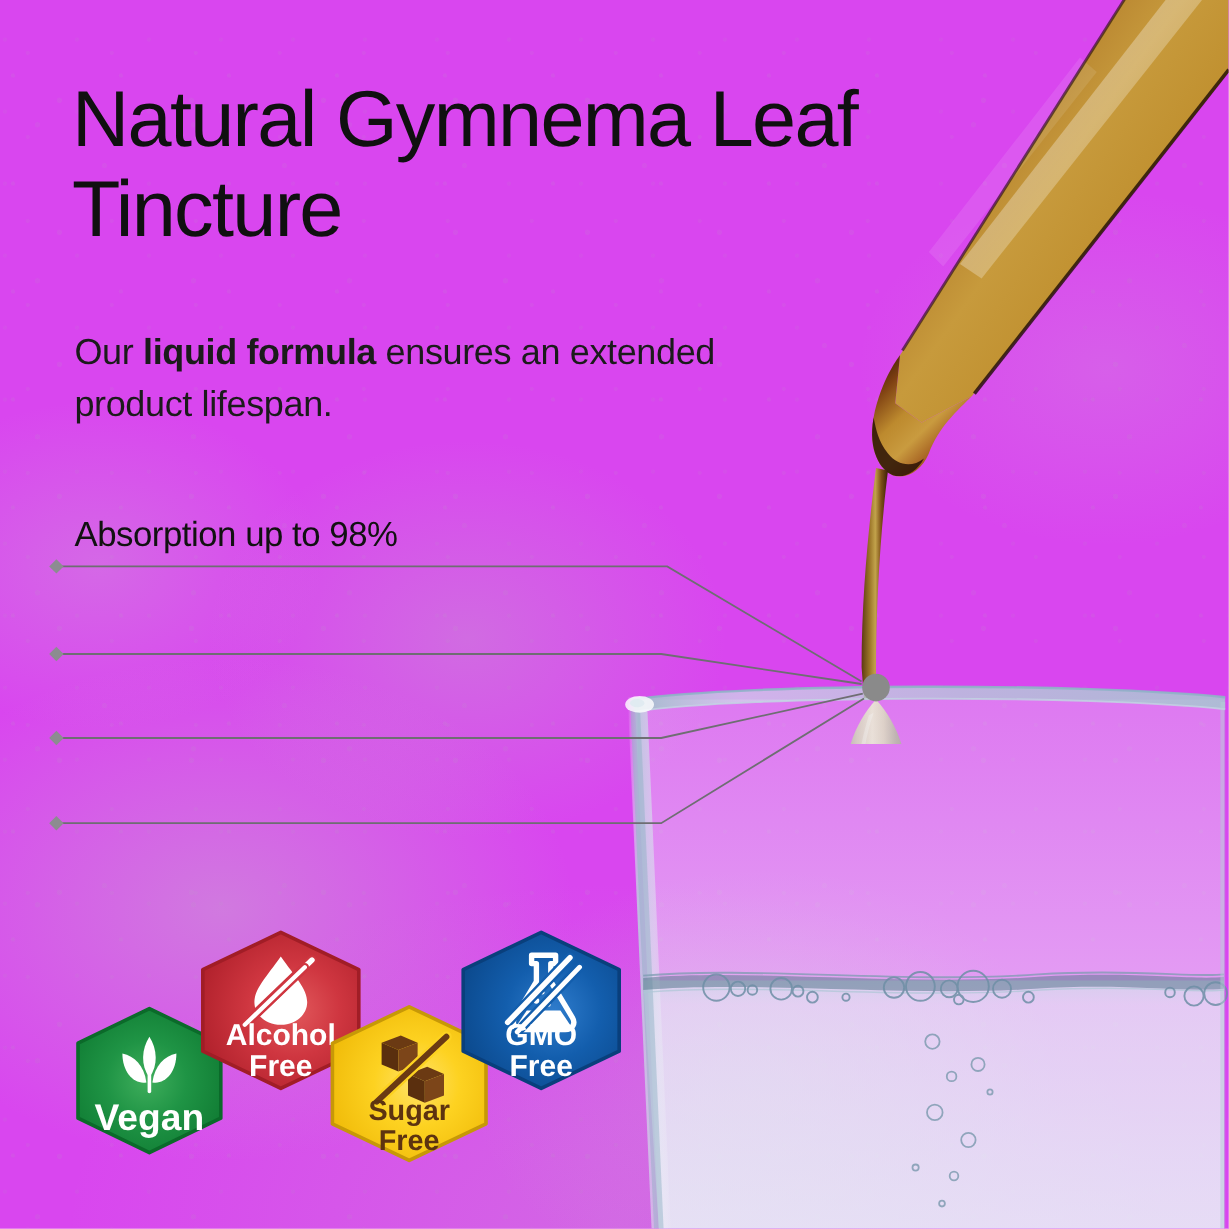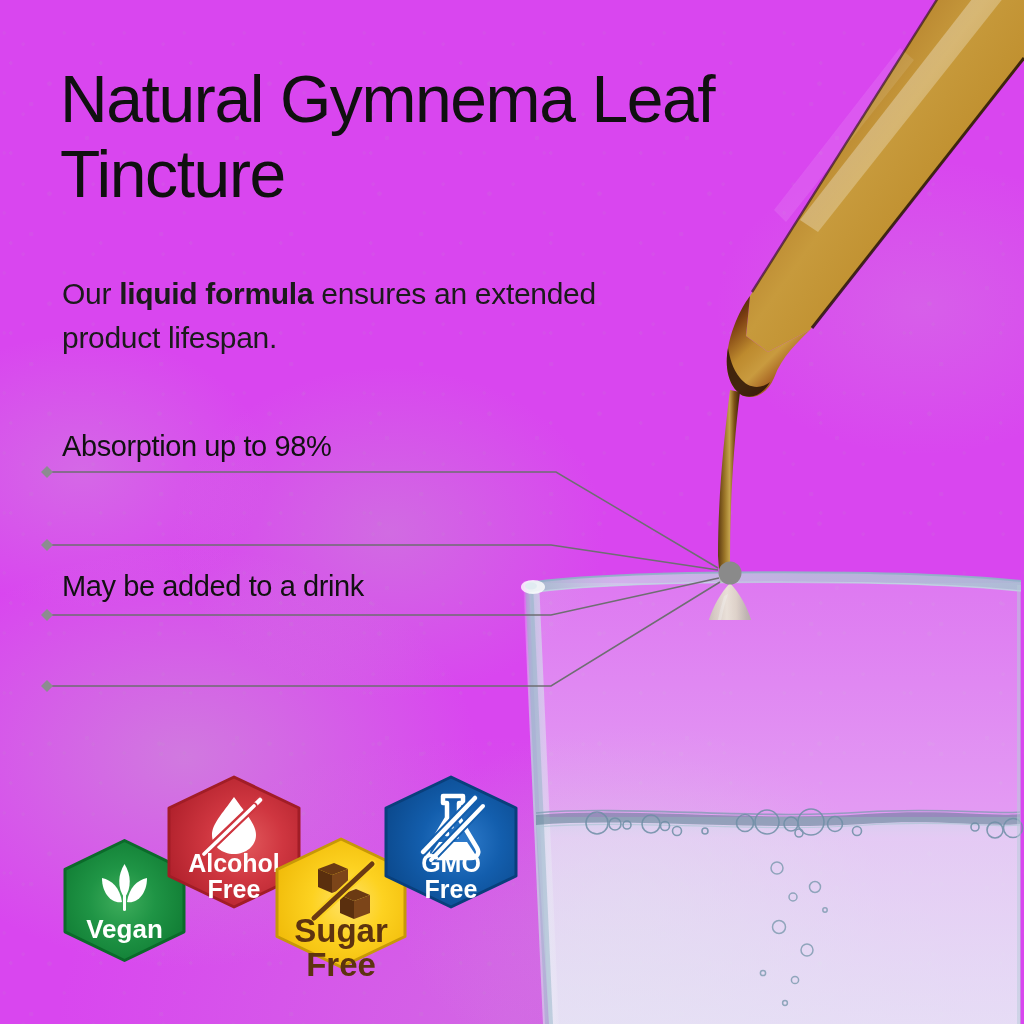--- a/index.html
+++ b/index.html
@@ -250,23 +250,20 @@
   </svg>
 
   <div class="headline">Natural Gymnema Leaf Tincture</div>
 
   <div class="subline"><span>Our </span><b>liquid formula</b><span> ensures an extended product lifespan.</span></div>
 
   <div class="features">
     <div class="feat f0">
       <div class="feat-label">Absorption up to 98%</div>
     </div>
-    <div class="feat f2">
-      <div class="feat-label">May be added to a drink</div>
-    </div>
   </div>
 
   <div class="badges">
 
     <div class="badge" style="left:62px;top:838px;width:125px;height:125px;">
       <svg width="125" height="125" viewBox="0 0 125 125">
         <defs>
           <radialGradient id="vegG" cx="0.5" cy="0.52" r="0.62">
             <stop offset="0" stop-color="#3fae5c"></stop>
             <stop offset="0.45" stop-color="#1f9445"></stop>
@@ -274,21 +271,21 @@
           </radialGradient>
         </defs>
         <path d="M31.3 3 H93.8 L122.5 62.5 L93.8 122 H31.3 L2.5 62.5 Z" fill="url(#vegG)" stroke="#0b6a2a" stroke-width="3" stroke-linejoin="round" transform="rotate(90 62.5 62.5)"></path>
         <g fill="#ffffff">
           <path d="M62.5 26 C 56 36, 55 50, 62.5 60 C 70 50, 69 36, 62.5 26 Z"></path>
           <path d="M40 40 C 40 56, 50 66, 60 64 C 58 50, 50 42, 40 40 Z"></path>
           <path d="M85 40 C 85 56, 75 66, 65 64 C 67 50, 75 42, 85 40 Z"></path>
           <rect x="61" y="55" width="3" height="18" rx="1.5"></rect>
         </g>
       </svg>
-      <div class="badge-text" style="top:78px;font-size:26px;color:#ffffff;">
+      <div class="badge-text" style="top:78px;font-size:31px;color:#ffffff;">
         <div>Vegan</div>
       </div>
     </div>
 
     <div class="badge" style="left:166px;top:774px;width:136px;height:136px;">
       <svg width="136" height="136" viewBox="0 0 136 136">
         <defs>
           <radialGradient id="alcG" cx="0.5" cy="0.42" r="0.66">
             <stop offset="0" stop-color="#e2595c"></stop>
             <stop offset="0.45" stop-color="#cf3640"></stop>
@@ -331,21 +328,21 @@
           <g fill="#6b3a13">
             <path d="M66 59 L82 53 L96 59 L80 65 Z"></path>
             <path d="M66 59 L80 65 L80 83 L66 77 Z" fill="#5a2f0e"></path>
             <path d="M80 65 L96 59 L96 77 L80 83 Z" fill="#7c4519"></path>
           </g>
 
           <path d="M40 82 L98 28" stroke="#fdd221" stroke-width="9" stroke-linecap="round"></path>
           <path d="M40 82 L98 28" stroke="#6b3a13" stroke-width="5" stroke-linecap="round"></path>
         </g>
       </svg>
-      <div class="badge-text" style="top:78px;font-size:33px;color:#5d3310;">
+      <div class="badge-text" style="top:78px;font-size:24px;color:#5d3310;">
         <div>Sugar</div>
         <div>Free</div>
       </div>
     </div>
 
     <div class="badge" style="left:383px;top:774px;width:136px;height:136px;">
       <svg width="136" height="136" viewBox="0 0 136 136">
         <defs>
           <radialGradient id="gmoG" cx="0.5" cy="0.42" r="0.68">
             <stop offset="0" stop-color="#2f7ccc"></stop>

